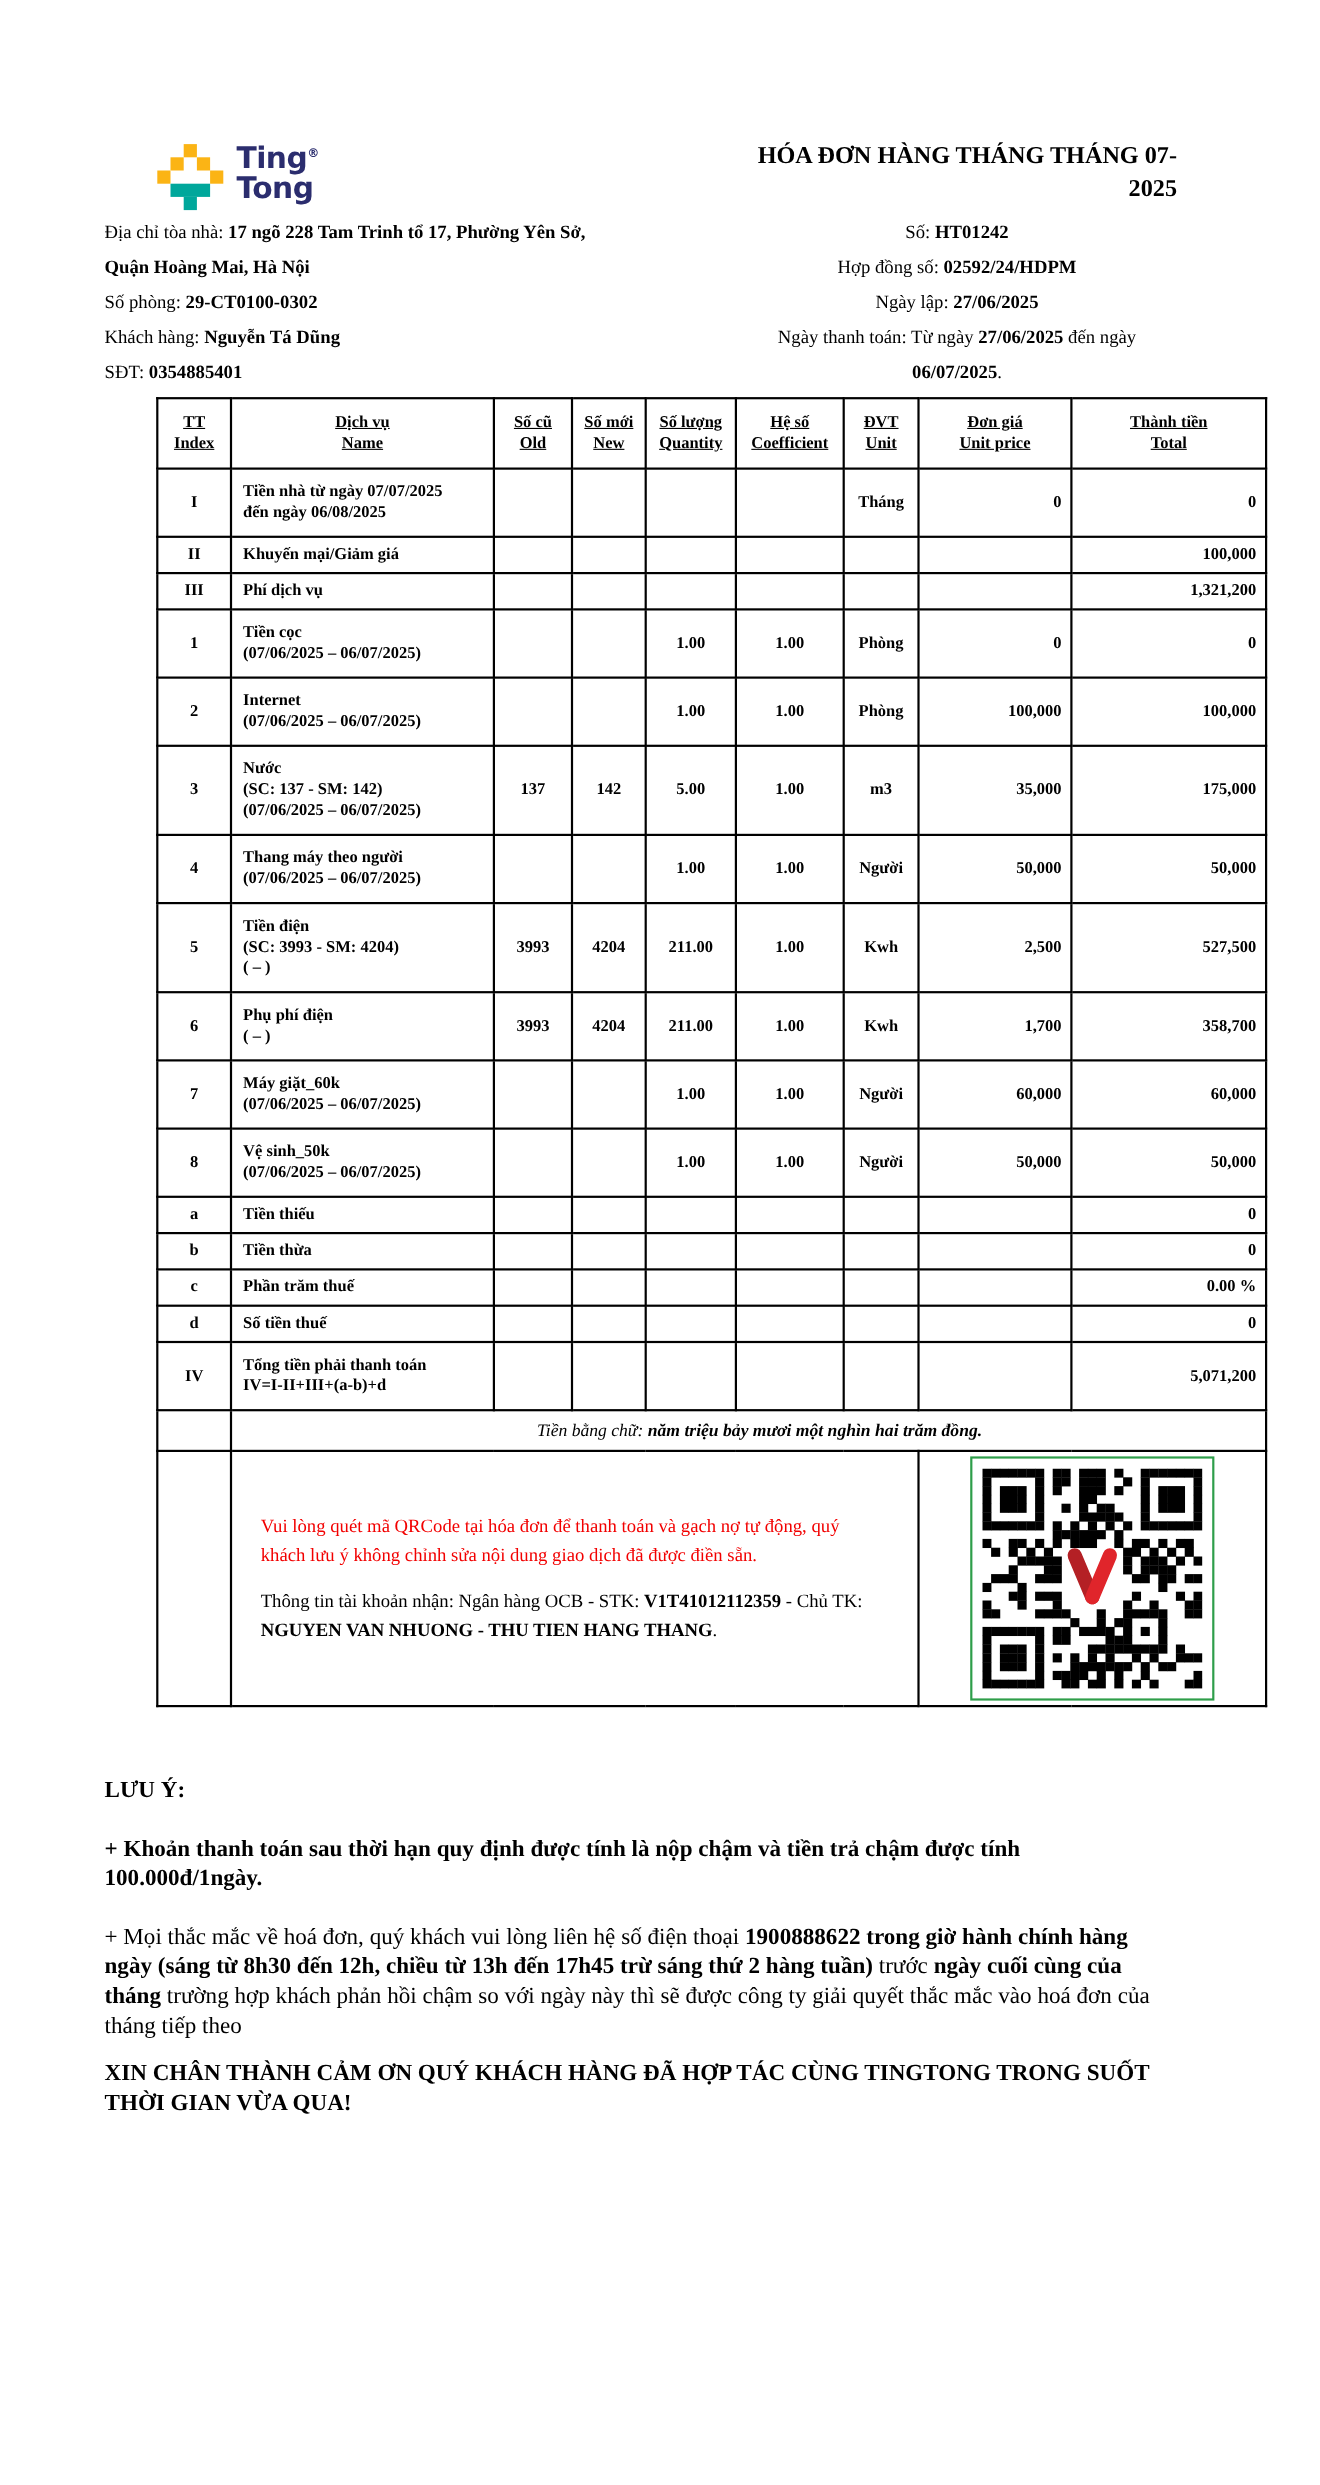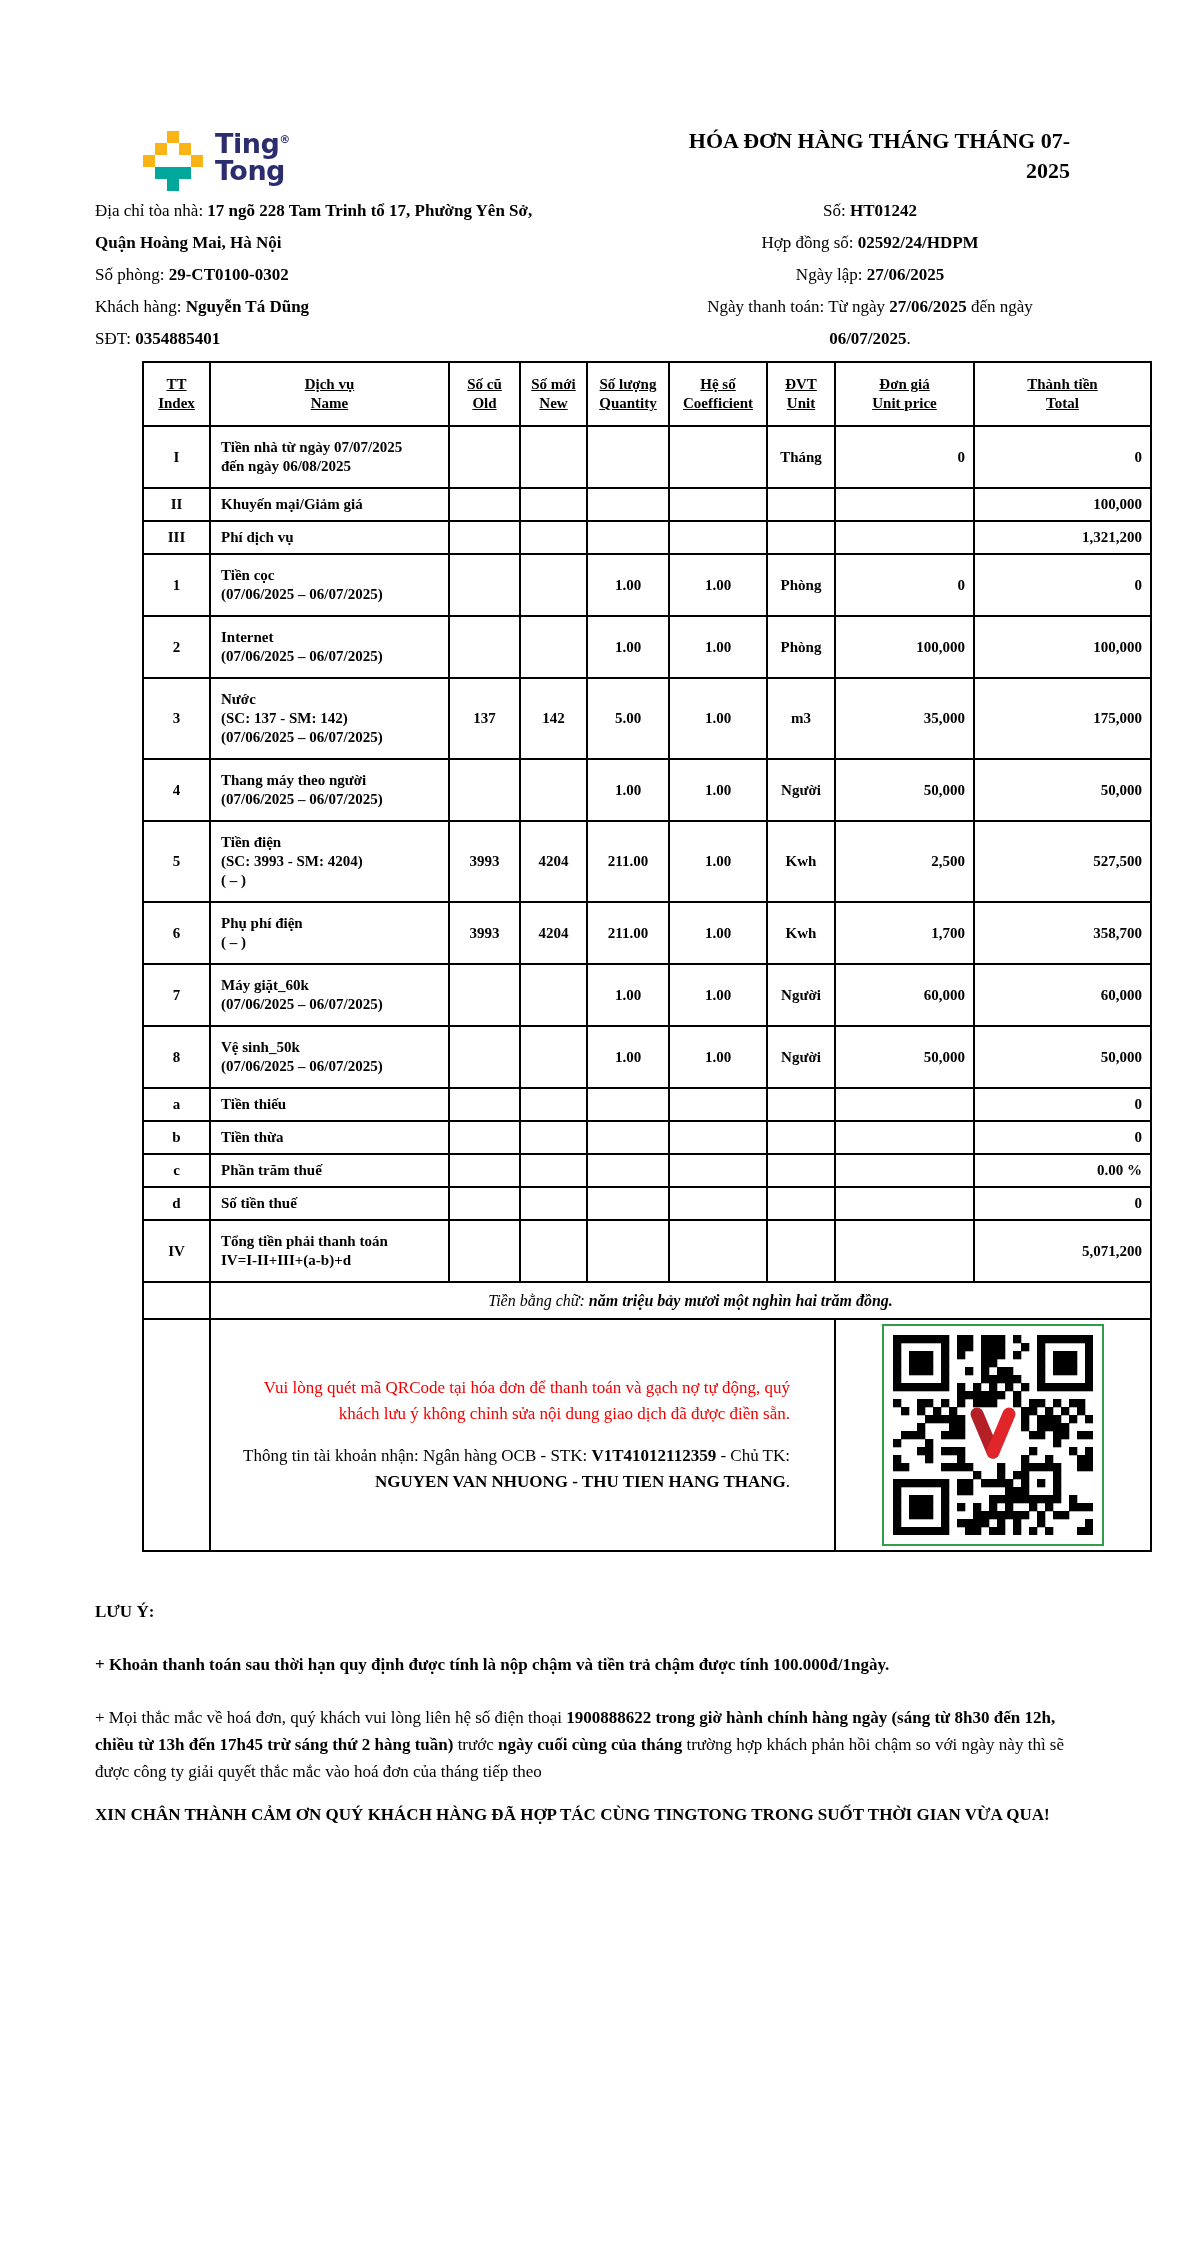--- a/index.html
+++ b/index.html
@@ -33,29 +33,29 @@
   .invoice th,.invoice td{border:2px solid #000;font-size:15px;line-height:19px;font-weight:bold;vertical-align:middle;}
   .invoice th{padding:12px 3px;text-align:center;text-decoration:underline;}
   .invoice td{padding:6px 8px;}
   .invoice tr.tall td{padding-top:11px;padding-bottom:11px;}
   .invoice td.tt{text-align:center;}
   .invoice td.name{text-align:left;padding-left:10px;}
   .invoice td.num{text-align:center;}
   .invoice td.money{text-align:right;padding-right:8px;}
   .invoice td.words{font-weight:normal;font-style:italic;font-size:16px;text-align:center;padding:8px 8px 8px 28px;}
   .qr-row td{font-weight:normal;height:232px;}
-  .qr-text-cell{text-align:right;padding:0 44px 0 26px !important;vertical-align:middle;}
+  .qr-text-cell{text-align:left;padding:0 44px 0 26px !important;vertical-align:middle;}
   .qr-text-cell p{font-size:17px;line-height:26px;margin:0 0 16px 0;}
   .qr-text-cell p:last-child{margin-bottom:0;}
   .red-note{color:var(--red);}
   .qr-cell{text-align:center;vertical-align:middle;padding:4px !important;}
   .qr-frame{display:inline-block;border:2px solid var(--green);padding:9px;background:#fff;}
   .qr{width:200px;height:200px;}
   
-  .notes{margin-top:46px;font-size:17px;line-height:27px;}
+  .notes{margin-top:62px;font-size:21px;line-height:27px;}
   .notes p{margin:0 0 26px 0;}
   .notes p.tight{margin-bottom:16px;}
   .bold{font-weight:bold;}
 </style>
 </head>
 <body>
 
 <div class="page">
 
   <div class="header">

